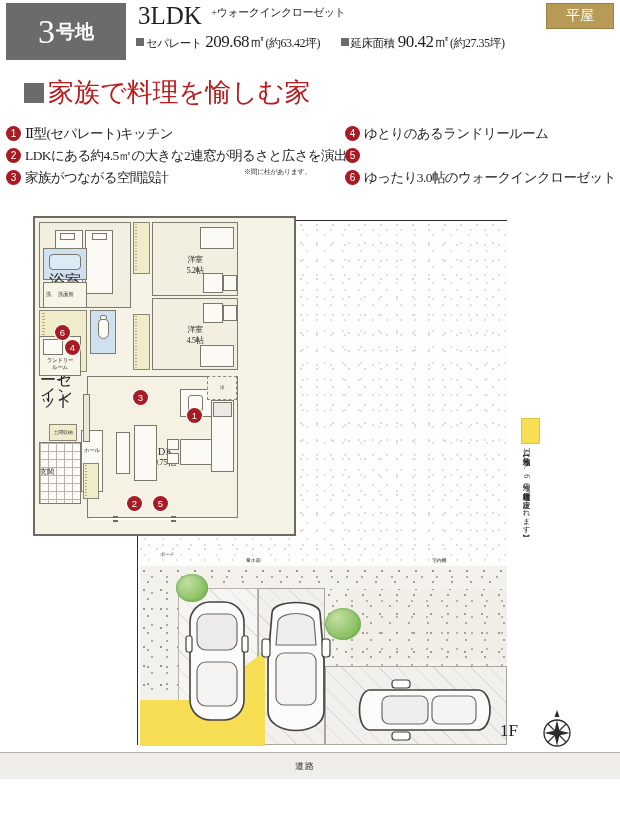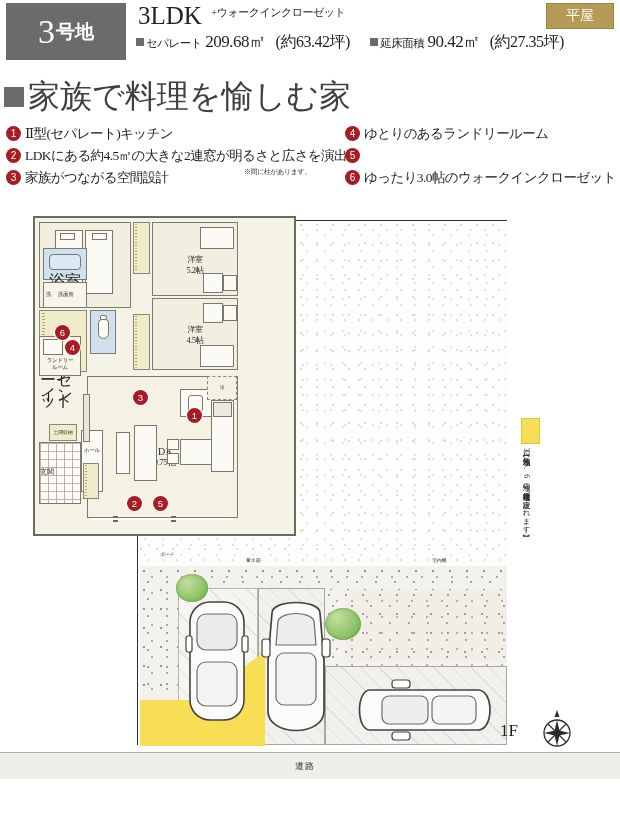--- a/index.html
+++ b/index.html
@@ -11,29 +11,29 @@
   .lot-badge{position:absolute;left:6px;top:3px;width:120px;height:57px;background:#6b6b6b;
              display:flex;align-items:center;justify-content:center;color:#fff;}
   .lot-badge .num{font-size:34px;line-height:1;letter-spacing:-1px;}
   .lot-badge .suffix{font-size:19px;line-height:1;margin-left:2px;font-weight:bold;}
   .plan-type{position:absolute;left:138px;top:2px;font-size:25px;letter-spacing:0px;}
   .plan-extra{position:absolute;left:211px;top:5px;font-size:11px;letter-spacing:-0.5px;}
   .area-line{position:absolute;left:136px;top:30px;font-size:13px;white-space:nowrap;}
   .area-line .sq{display:inline-block;width:8px;height:8px;background:#6b6b6b;margin-right:2px;vertical-align:1px;}
   .area-line .lbl{font-size:11.5px;letter-spacing:-0.5px;}
   .area-line .val{font-size:17px;letter-spacing:-0.5px;}
-  .area-line .tsubo{font-size:16px;letter-spacing:-0.5px;margin-left:10px;}
+  .area-line .tsubo{font-size:12px;letter-spacing:-0.5px;}
   .area-line .gap{display:inline-block;width:14px;}
   .flat-badge{position:absolute;right:6px;top:3px;width:66px;height:24px;background:#b79a55;
               display:flex;align-items:center;justify-content:center;color:#fff;font-size:14px;
               border:1px solid #9c8044;font-family:Liberation Serif, serif;}
 
   
-  .catch{position:absolute;left:4px;top:75px;font-size:32px;letter-spacing:0px;
-         display:flex;align-items:center;color:#404040;}
+  .catch{position:absolute;left:24px;top:75px;font-size:26px;letter-spacing:0px;
+         display:flex;align-items:center;color:#b91c1c;}
   .catch .marker{display:inline-block;width:20px;height:20px;background:#6b6b6b;margin-right:4px;}
 
   
   .features{position:absolute;left:0;top:122px;width:620px;height:70px;font-size:13px;}
   .feat{position:absolute;display:flex;align-items:flex-start;white-space:nowrap;}
   .feat .bullet{display:inline-flex;align-items:center;justify-content:center;
                 width:15px;height:15px;border-radius:50%;background:#a61b24;color:#fff;
                 font-size:10px;font-family:"Liberation Sans",sans-serif;margin-right:4px;flex:0 0 auto;}
   .feat .txt{font-size:13.5px;letter-spacing:-0.6px;line-height:15px;}
   .footnote{position:absolute;left:244px;top:167px;font-size:7px;letter-spacing:-0.4px;color:#333;}

